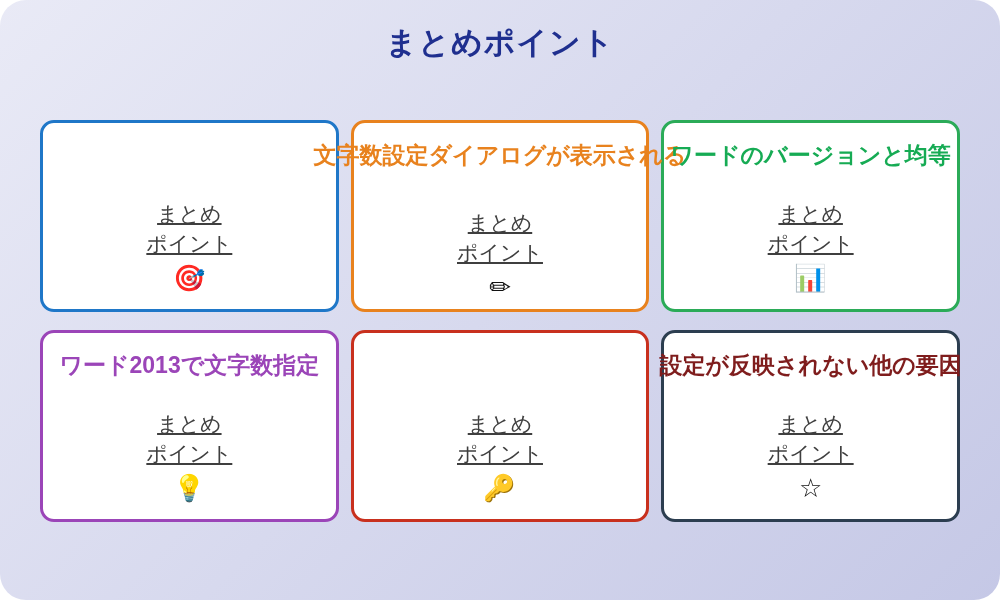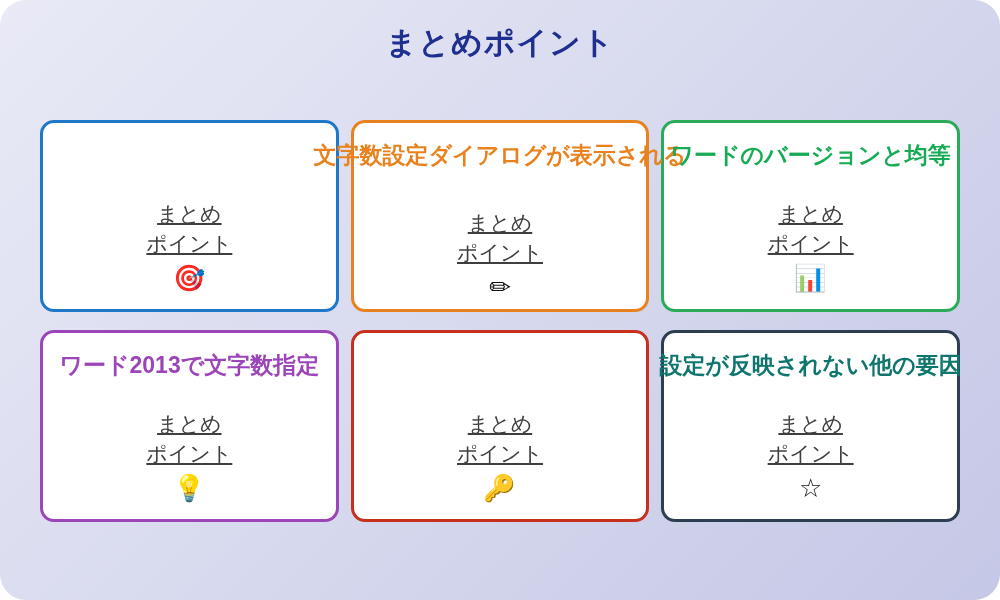--- a/index.html
+++ b/index.html
@@ -144,20 +144,20 @@
       <div class="card-icon">💡</div>
     </div>
 
     <div class="card c-red" style="border-color: rgb(200, 48, 30);">
       <div class="card-body">まとめ
 ポイント</div>
       <div class="card-icon">🔑</div>
     </div>
 
     <div class="card c-slate" style="border-color: rgb(44, 62, 80);">
-      <div class="card-title t-slate" style="color: #0f766e;">設定が反映されない他の要因</div>
+      <div class="card-title t-slate" style="color: #7f1d1d;">設定が反映されない他の要因</div>
       <div class="card-body">まとめ
 ポイント</div>
       <div class="card-icon">☆</div>
     </div>
 
   </div>
 </div>
 
 </body></html>

